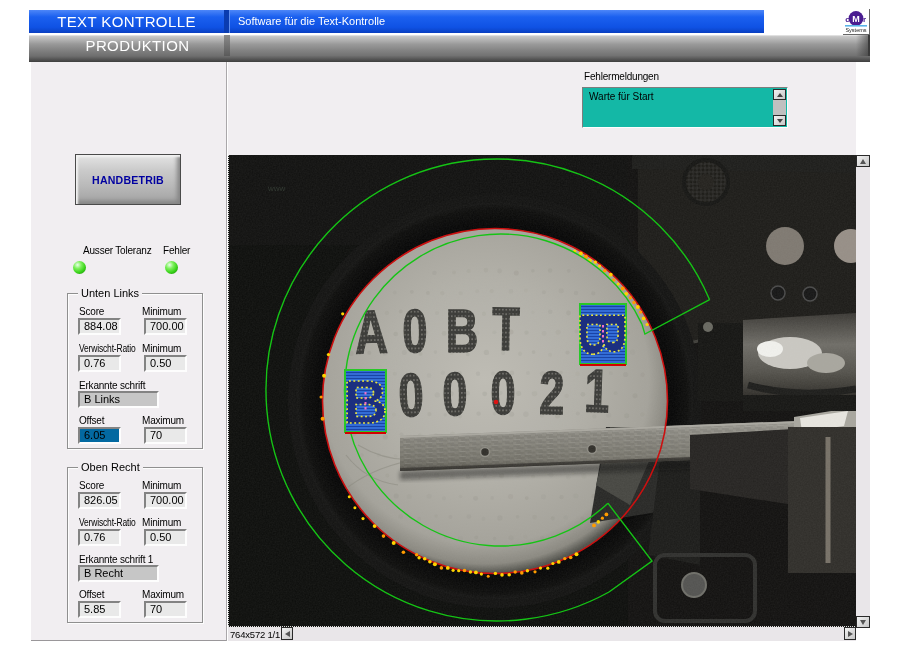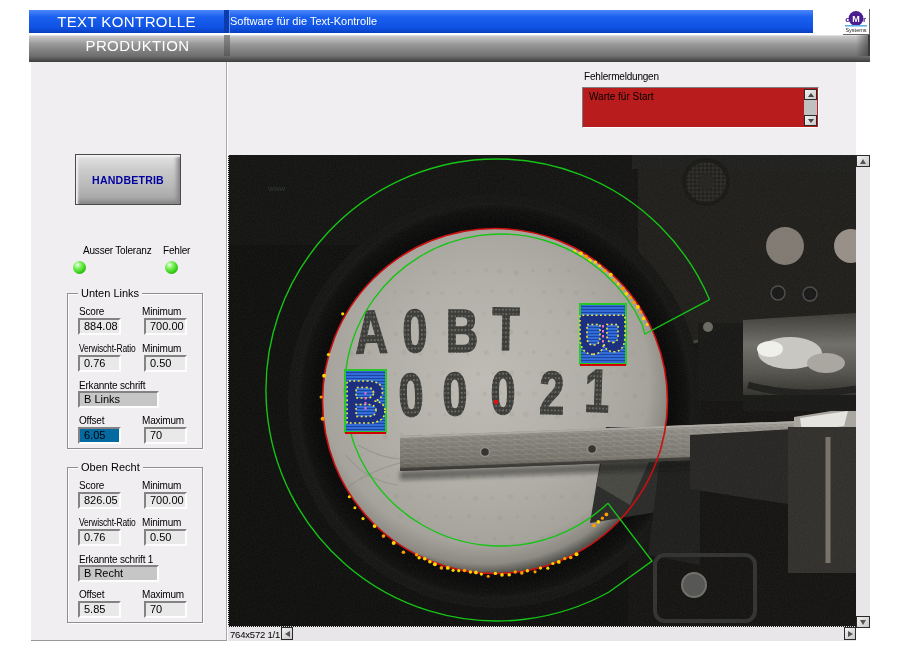--- a/index.html
+++ b/index.html
@@ -16,21 +16,21 @@
 .octo{position:absolute;clip-path:polygon(30% 0,70% 0,100% 30%,100% 70%,70% 100%,30% 100%,0 70%,0 30%)}
 .octow{left:0;top:0;width:35px;height:34px;background:#fff;filter:drop-shadow(1.5px 1.5px 1.5px #888)}
 .octor{left:2.5px;top:2.5px;width:30px;height:29px;background:#cc1418;display:flex;align-items:center;justify-content:center}
 .stoptxt{color:#fff;font-weight:bold;font-size:12.5px;transform:scaleX(0.76);letter-spacing:-0.5px}
 .led{position:absolute;width:13px;height:13px;border-radius:50%;background:radial-gradient(circle at 35% 30%,#eaffea 0%,#7df05c 30%,#3cd41c 60%,#1da006 85%,#158a02 100%)}
 .sbtn{position:absolute;background:linear-gradient(135deg,#f2f2f2,#c6c6c6);border:1px solid #2a2a2a;display:flex;align-items:center;justify-content:center}
 .tri{width:0;height:0}
 </style></head><body>
 <div class="abs bluebar" style="left:29px;top:10px;width:195px;height:23px;font-size:15px;letter-spacing:0.4px;text-align:center;line-height:23px">TEXT KONTROLLE</div>
 <div class="abs" style="left:224px;top:10px;width:6px;height:23px;background:#0a3cb0;border-right:1px solid #6090f0"></div>
-<div class="abs bluebar" style="left:230px;top:10px;width:583px;height:23px;font-size:11px;line-height:23px;">Software für die Text-Kontrolle</div>
+<div class="abs bluebar" style="left:230px;top:10px;width:534px;height:23px;font-size:11px;line-height:23px;padding-left:8px">Software für die Text-Kontrolle</div>
 <div class="abs" style="left:843px;top:9px;width:27px;height:26px;background:#fff;border-right:1px solid #666;border-bottom:1px solid #666">
 <svg width="26" height="25" viewBox="0 0 26 25">
 <text x="2.2" y="12.5" font-size="8" font-weight="bold" fill="#4a1d90">c</text>
 <text x="20" y="12.5" font-size="8" font-weight="bold" fill="#4a1d90">r</text>
 <circle cx="13" cy="9.5" r="7.4" fill="#4a1d90"></circle>
 <text x="13" y="12.8" font-size="9" font-weight="bold" fill="#fff" text-anchor="middle">M</text>
 <line x1="2" y1="16.8" x2="24" y2="16.8" stroke="#5ab4e8" stroke-width="1.6"></line>
 <text x="13" y="23" font-size="5.5" fill="#222" text-anchor="middle">Systems</text>
 </svg></div>
 <div class="abs graybar" style="left:29px;top:35px;width:217px;height:21px;font-size:15px;text-align:center;line-height:20px;letter-spacing:0.4px">PRODUKTION</div>
@@ -75,21 +75,21 @@
     <div class="fld" style="left:113px;top:467px;width:43px;background:#e9e9e9">0.50</div>
     <div class="lab" style="left:48px;top:492px">Erkannte schrift 1</div>
     <div class="fld" style="left:47px;top:503px;width:81px;background:#c6c6c6">B Recht</div>
     <div class="lab" style="left:48px;top:527px">Offset</div>
     <div class="lab" style="left:111px;top:527px">Maximum</div>
     <div class="fld" style="left:47px;top:539px;width:43px;background:#e9e9e9">5.85</div>
     <div class="fld" style="left:113px;top:539px;width:43px;background:#e9e9e9">70</div>
 </div>
 <div class="abs" style="left:228px;top:62px;width:628px;height:93px;background:#f1eef1">
 <div class="lab" style="left:356px;top:9px">Fehlermeldungen</div>
-<div class="abs" style="left:354px;top:25px;width:237px;height:41px;background:#b91c1c;border:1px solid;border-color:#7d7d7d #fdfdfd #fdfdfd #7d7d7d">
+<div class="abs" style="left:354px;top:25px;width:206px;height:41px;background:#14b8a6;border:1px solid;border-color:#7d7d7d #fdfdfd #fdfdfd #7d7d7d">
 <div style="position:absolute;left:6px;top:3px;font-size:10px">Warte für Start</div>
 <div style="position:absolute;right:1px;top:1px;width:13px;height:37px;background:#c0c0c0">
 <div class="sbtn" style="left:0;top:0;width:13px;height:11px">
           <div class="tri" style="border-left:3px solid transparent;border-right:3px solid transparent;border-bottom:4px solid #444"></div>
         </div>
 <div class="sbtn" style="left:0;bottom:0;width:13px;height:11px">
           <div class="tri" style="border-left:3px solid transparent;border-right:3px solid transparent;border-top:4px solid #444"></div>
         </div>
 </div>
     </div>

